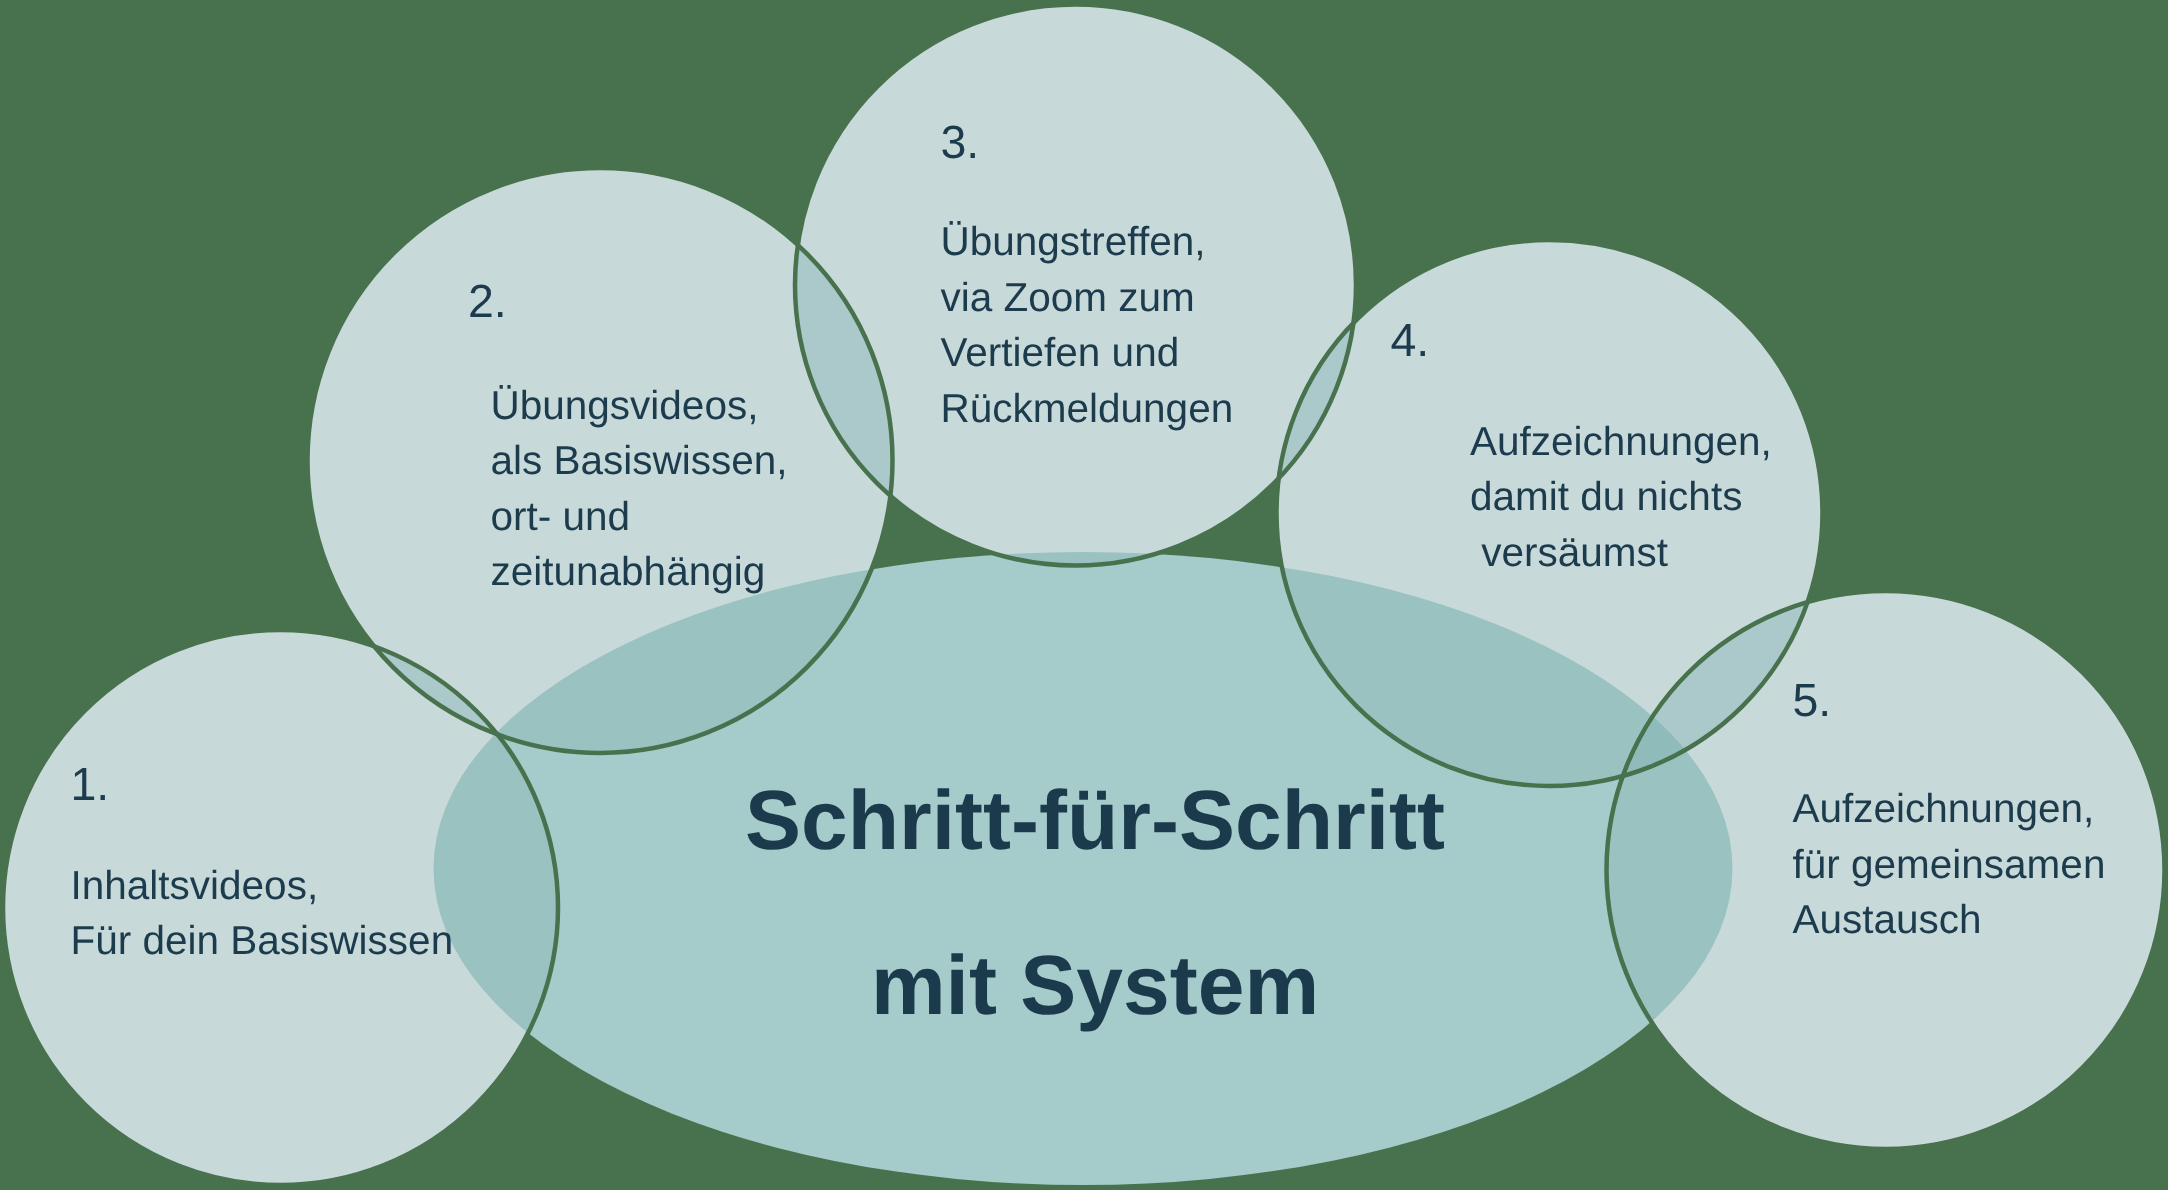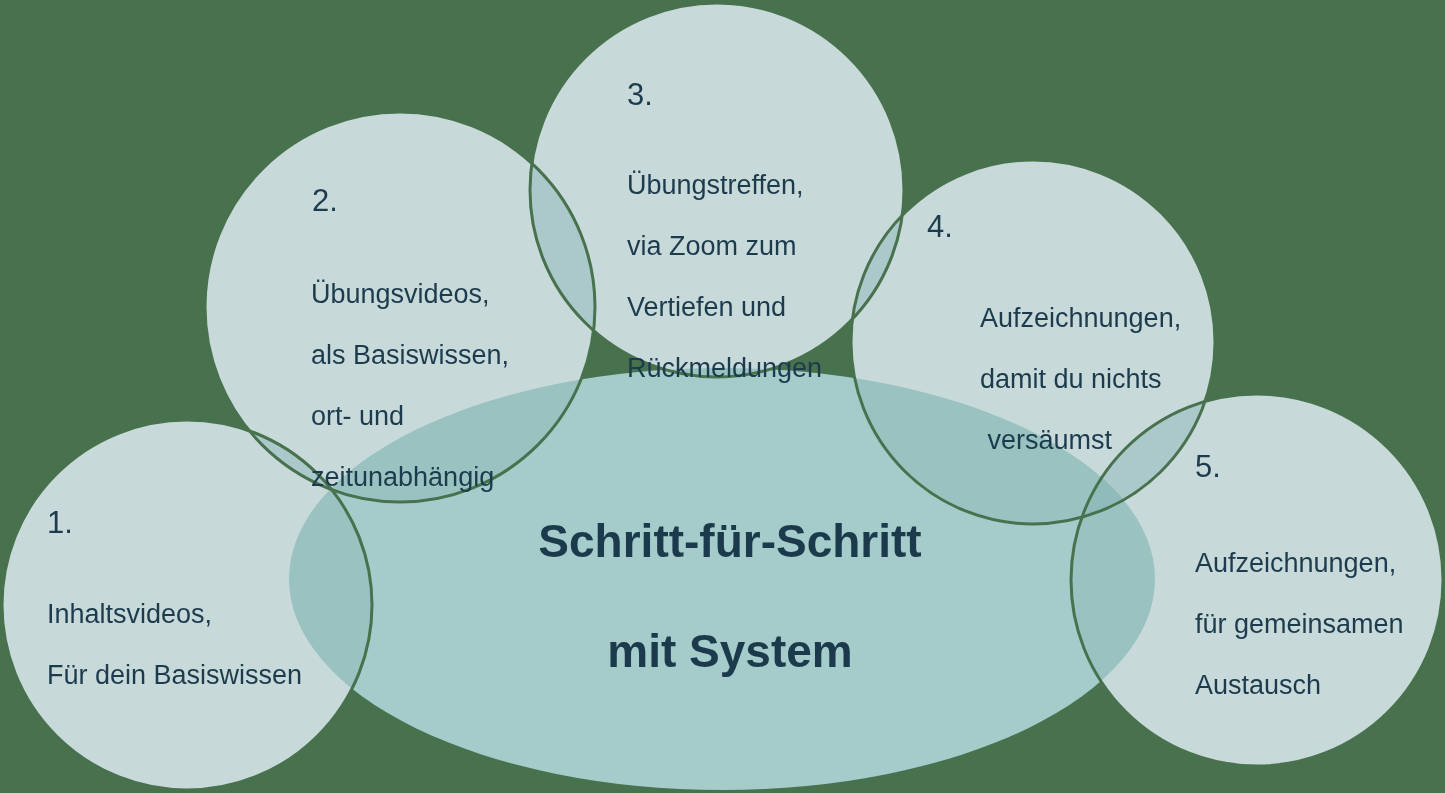--- a/index.html
+++ b/index.html
@@ -23,24 +23,24 @@
   .bg{fill:var(--background);}
   .hub{fill:var(--ellipse_fill);}
   .node{fill:var(--circle_fill);}
   .cc{fill:var(--circle_circle_overlap);}
   .ce{fill:var(--circle_ellipse_overlap);}
   .cce{fill:var(--triple_overlap);}
   .ring{fill:none;stroke:var(--outline);stroke-width:3;}
   .txt{position:absolute;color:var(--text);}
   .num{font-size:31px;line-height:34px;}
   .body{font-size:27px;line-height:37px;}
-  .line{white-space:pre;margin-top:24px;}
+  .line{white-space:pre;}
   .title-line{
     position:absolute;left:730px;transform:translateX(-50%);
-    color:var(--title_text);font-size:46px;font-weight:bold;white-space:pre;
+    color:var(--title_text);font-size:56px;font-weight:bold;white-space:pre;
   }
 </style>
 </head>
 <body>
 
 
 
 <svg class="diagram" viewBox="0 0 1445 793" aria-hidden="true">
   <defs>
     <clipPath id="clipE">
@@ -106,21 +106,21 @@
   <div class="txt num" style="left:47px;top:506px">1.</div>
   <div class="txt body" style="left:47px;top:572px">
     <div class="line">Inhaltsvideos,</div>
     <div class="line">Für dein Basiswissen</div>
   </div>
 </div>
 
 
 <div style="display:contents">
   <div class="txt num" style="left:312px;top:184px">2.</div>
-  <div class="txt body" style="left:311px;top:252px">
+  <div class="txt body" style="left:327px;top:252px">
     <div class="line">Übungsvideos,</div>
     <div class="line">als Basiswissen,</div>
     <div class="line">ort- und</div>
     <div class="line">zeitunabhängig</div>
   </div>
 </div>
 
 
 <div style="display:contents">
   <div class="txt num" style="left:627px;top:78px">3.</div>

